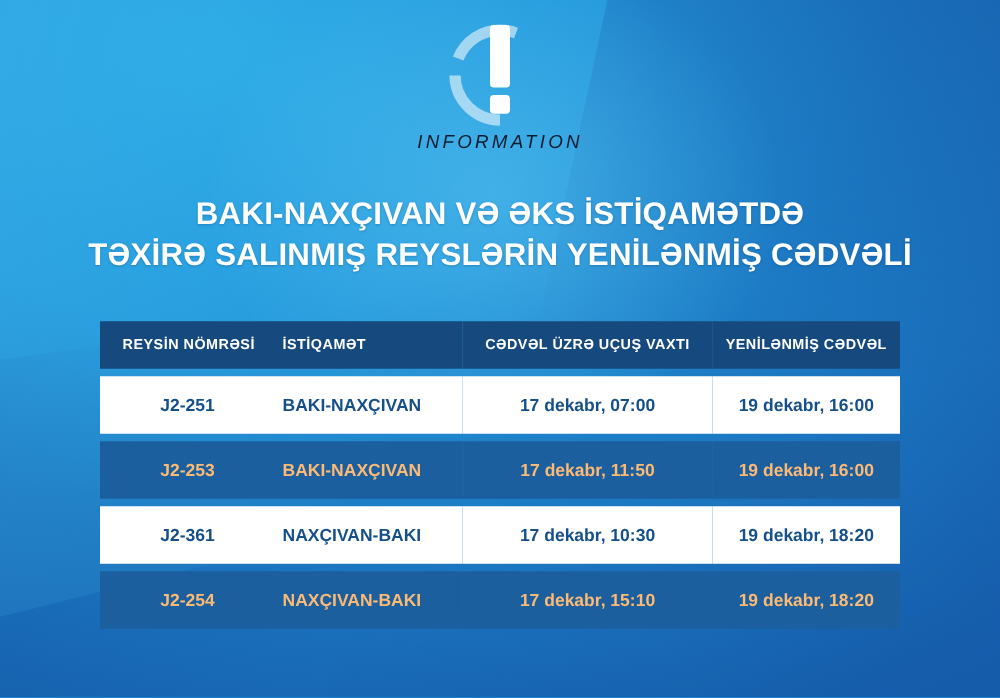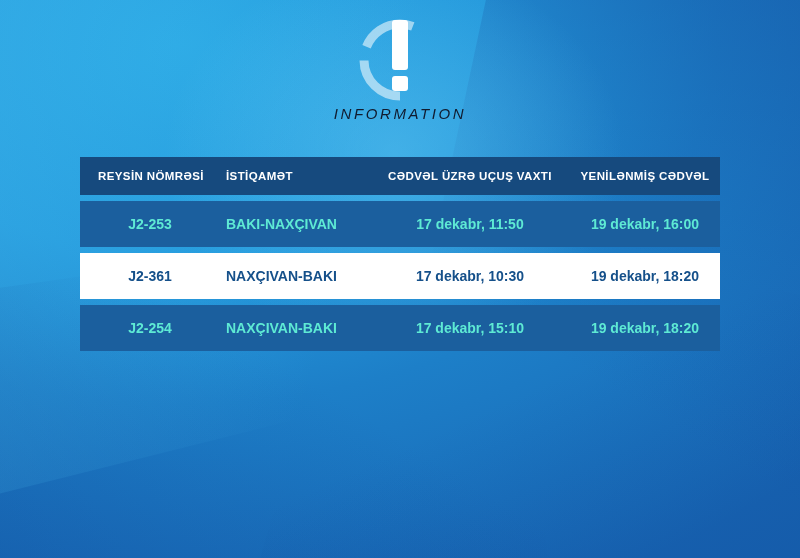--- a/index.html
+++ b/index.html
@@ -128,21 +128,21 @@
 
   .table tbody td {
     font-size: 14px;
     font-weight: bold;
     color: #ffffff;
     padding: 15px 4px;
     text-align: center;
     white-space: nowrap;
   }
   .table tbody tr.row-light td { background: #ffffff; color: #15508a; }
-  .table tbody tr.row-dark  td { background: #1b5f9e; color: #5eead4; }
+  .table tbody tr.row-dark  td { background: #1b5f9e; color: #fdba74; }
 
   .col-num { width: 140px; }
   .col-dir { width: 150px; margin-left: 36px; }
   .col-sched { width: 200px; }
   .col-new { width: 150px; }
 
   .table tbody td.cell-dir { text-align: left; padding-left: 6px; }
 </style>
 </head>
 <body>
@@ -160,31 +160,41 @@
   <div class="logo-block">
     <svg class="logo-mark" viewBox="0 0 92 86">
       <path d="M10 44 a36 36 0 0 1 72 0 a36 36 0 0 1 -72 0 z" fill="none" stroke="#ffffff" stroke-width="9" opacity="0.55" stroke-dasharray="56 14 56 200" stroke-linecap="butt" transform="rotate(-90 46 44)"></path>
       <path d="M14 44 a32 32 0 0 1 64 0" fill="none" stroke="#ffffff" stroke-width="0"></path>
       <rect x="38" y="4" width="16" height="50" rx="3" fill="#ffffff"></rect>
       <rect x="38" y="60" width="16" height="15" rx="3" fill="#ffffff"></rect>
     </svg>
     <div class="logo-sub">INFORMATION</div>
   </div>
 
+  <div class="headline">
+    <span class="line">BAKI-NAXÇIVAN VƏ ƏKS İSTİQAMƏTDƏ</span>
+    <span class="line">TƏXİRƏ SALINMIŞ REYSLƏRİN YENİLƏNMİŞ CƏDVƏLİ</span>
+  </div>
 
   <table class="table">
     <thead>
       <tr>
         <th class="col-num">REYSİN NÖMRƏSİ</th>
         <th class="col-dir">İSTİQAMƏT</th>
         <th class="col-sched">CƏDVƏL ÜZRƏ UÇUŞ VAXTI</th>
         <th class="col-new">YENİLƏNMİŞ CƏDVƏL</th>
       </tr>
     </thead>
     <tbody>
+      <tr class="row-light">
+        <td>J2-251</td>
+        <td class="cell-dir">BAKI-NAXÇIVAN</td>
+        <td>17 dekabr, 07:00</td>
+        <td>19 dekabr, 16:00</td>
+      </tr>
       <tr class="row-dark">
         <td>J2-253</td>
         <td class="cell-dir">BAKI-NAXÇIVAN</td>
         <td>17 dekabr, 11:50</td>
         <td>19 dekabr, 16:00</td>
       </tr>
       <tr class="row-light">
         <td>J2-361</td>
         <td class="cell-dir">NAXÇIVAN-BAKI</td>
         <td>17 dekabr, 10:30</td>

